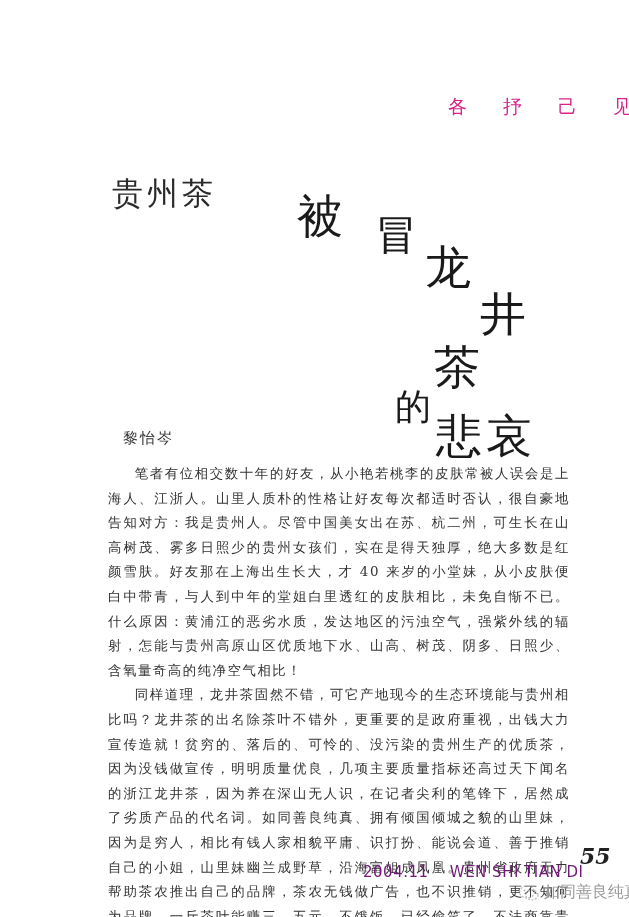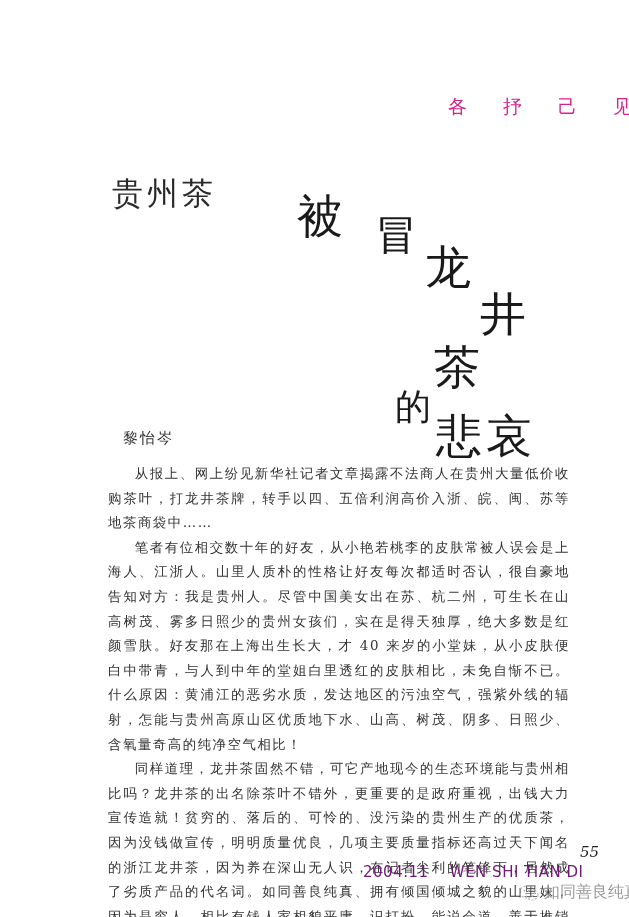--- a/index.html
+++ b/index.html
@@ -14,21 +14,21 @@
   }
   .tchar { position:absolute; color:#1a1a1a; line-height:1; font-family:"DejaVu Serif", serif; }
   .t-prefix { left:112px; top:173px; font-size:31px; letter-spacing:4px; color:#2a2a2a; white-space:nowrap; }
   .author { left:123px; top:429px; font-size:15px; color:#333; letter-spacing:2px; white-space:nowrap; }
   .body-text {
     left:108px; top:462px; width:462px; font-size:13.4px; line-height:24.6px; color:#333;
     text-align:justify; letter-spacing:1.55px;
   }
   .body-text p { margin:0; text-indent:2em; }
   .page-num {
-    left:580px; top:843px; font-size:15px; font-weight:normal; font-style:italic; color:#222;
+    left:580px; top:843px; font-size:22px; font-weight:bold; font-style:italic; color:#222;
     font-family:"DejaVu Serif", serif;
   }
   .footer {
     left:363px; top:863px; font-size:15px; color:#701a75; white-space:nowrap;
     font-family:"DejaVu Sans", sans-serif; letter-spacing:0.5px;
   }
   .footer .date { margin-right:16px; }
   .watermark {
     left:518px; top:882px; font-size:16px; color:#9a9a9a; white-space:nowrap;
     font-family:"DejaVu Sans", sans-serif; display:flex; align-items:center;
@@ -48,21 +48,20 @@
   <div class="tchar" style="left:480px; top:291px; font-size:46px;">井</div>
   <div class="tchar" style="left:434px; top:344px; font-size:46px;">茶</div>
   <div class="tchar" style="left:395px; top:389px; font-size:36px;">的</div>
   <div class="tchar" style="left:436px; top:413px; font-size:46px;">悲</div>
   <div class="tchar" style="left:486px; top:413px; font-size:46px;">哀</div>
 </div>
 
 <div class="abs author">黎怡岑</div>
 
 <div class="abs body-text">
-  <p>从报上、网上纷见新华社记者文章揭露不法商人在贵州大量低价收购茶叶，打龙井茶牌，转手以四、五倍利润高价入浙、皖、闽、苏等地茶商袋中……</p>
   <p>笔者有位相交数十年的好友，从小艳若桃李的皮肤常被人误会是上海人、江浙人。山里人质朴的性格让好友每次都适时否认，很自豪地告知对方：我是贵州人。尽管中国美女出在苏、杭二州，可生长在山高树茂、雾多日照少的贵州女孩们，实在是得天独厚，绝大多数是红颜雪肤。好友那在上海出生长大，才 40 来岁的小堂妹，从小皮肤便白中带青，与人到中年的堂姐白里透红的皮肤相比，未免自惭不已。什么原因：黄浦江的恶劣水质，发达地区的污浊空气，强紫外线的辐射，怎能与贵州高原山区优质地下水、山高、树茂、阴多、日照少、含氧量奇高的纯净空气相比！</p>
   <p>同样道理，龙井茶固然不错，可它产地现今的生态环境能与贵州相比吗？龙井茶的出名除茶叶不错外，更重要的是政府重视，出钱大力宣传造就！贫穷的、落后的、可怜的、没污染的贵州生产的优质茶，因为没钱做宣传，明明质量优良，几项主要质量指标还高过天下闻名的浙江龙井茶，因为养在深山无人识，在记者尖利的笔锋下，居然成了劣质产品的代名词。如同善良纯真、拥有倾国倾城之貌的山里妹，因为是穷人，相比有钱人家相貌平庸、识打扮、能说会道、善于推销自己的小姐，山里妹幽兰成野草，沿海富姐成凤凰。贵州省政府无力帮助茶农推出自己的品牌，茶农无钱做广告，也不识推销，更不知何为品牌，一斤茶叶能赚三、五元，不饿饭，已经偷笑了。不法商靠贵州茶叶质优才能发大财，可惜记者却不为贵州宣传。试问：若贵州茶质劣，不法商们能骗得了懂茶喜茶的国人吗？我为贵州优质不优价的茶叶叫屈，更为贫困无助的茶农们感到悲哀！</p>
 </div>
 
 <div class="abs page-num">55</div>
 
 <div class="abs footer">
   <span class="date">2004.11</span>
   <span>WEN SHI TIAN DI</span>
 </div>

